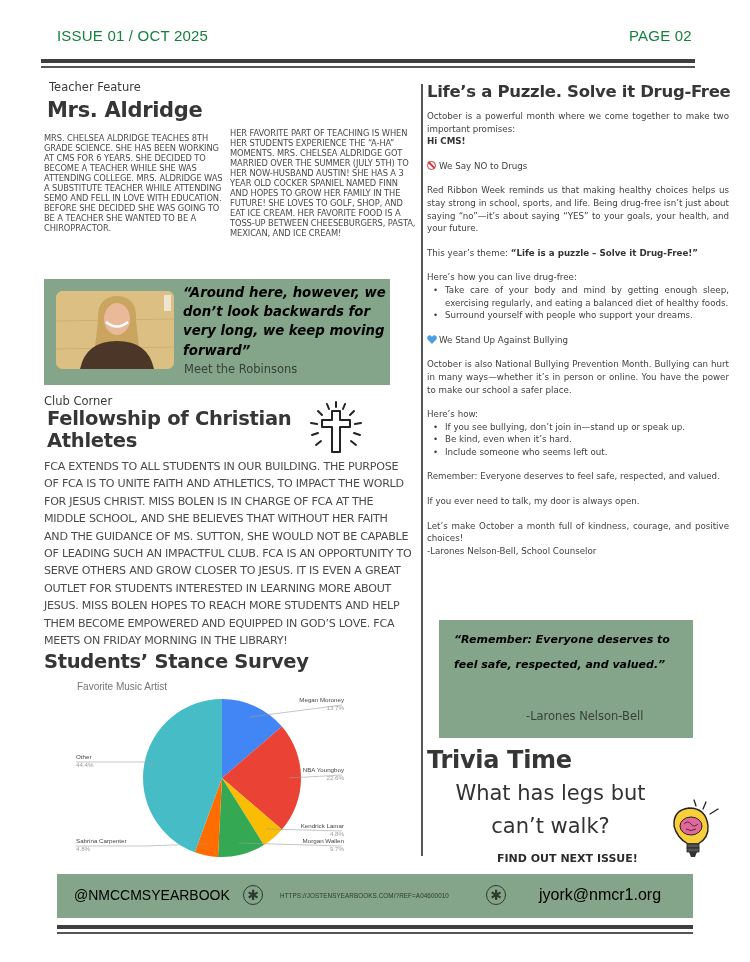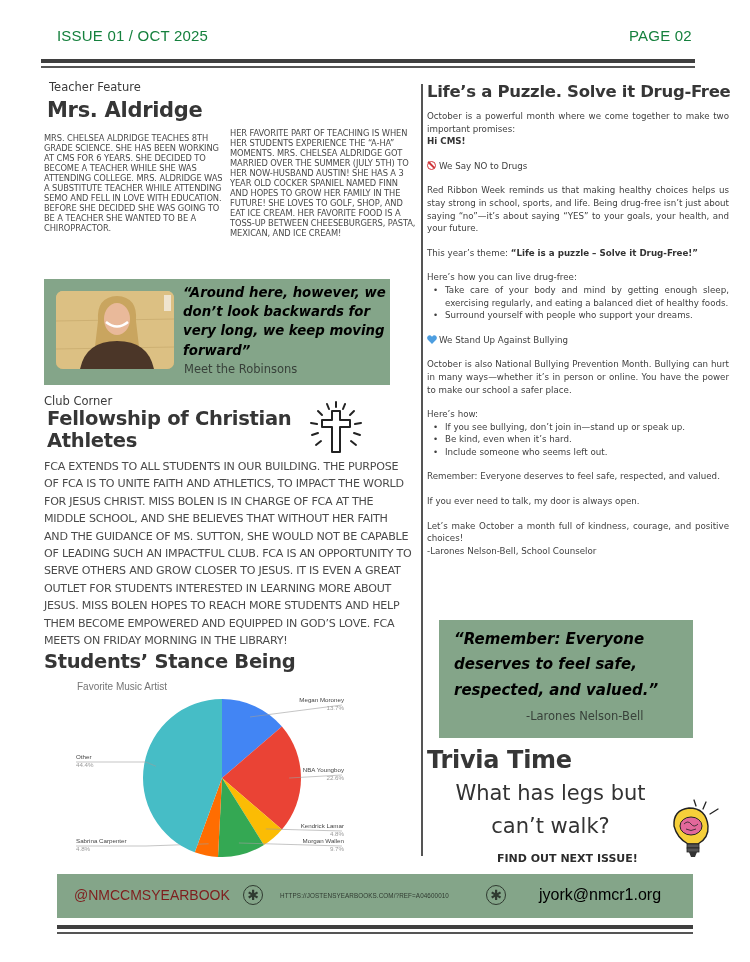--- a/index.html
+++ b/index.html
@@ -33,21 +33,21 @@
   .r-body li { position: relative; padding-left: 18px; }
   .r-body li::before { content: "\2022"; position: absolute; left: 6px; top: 0; }
   .vrule { position: absolute; left: 421px; top: 84px; width: 2px; height: 772px; background: #555; }
 
   
   .pie-label { font-family: "Liberation Sans", sans-serif; font-size: 6.2px; fill: #444; }
   .pie-pct { font-family: "Liberation Sans", sans-serif; font-size: 6.2px; fill: #9a9a9a; }
 
   
   .footer-bar { background: #84a589; }
-  .foot-handle { font-family: "Liberation Sans", sans-serif; font-size: 14px; color: #7f1d1d; }
+  .foot-handle { font-family: "Liberation Sans", sans-serif; font-size: 14px; color: #000000; }
   .foot-url { font-family: "Liberation Sans", sans-serif; font-size: 6.3px; color: #2f3a30; letter-spacing: 0.1px; }
   .foot-email { font-family: Liberation Sans, sans-serif; font-size: 16px; color: #000000; }
   .star-circle { position: absolute; width: 20px; height: 20px; border: 1.6px solid #2f3a30; border-radius: 50%;
     display: flex; align-items: center; justify-content: center; font-size: 14px; color: #2f3a30; line-height: 1; }
 </style>
 </head>
 <body>
 
 <div class="abs hdr-text" style="left:57px; top:27px;">ISSUE 01 / OCT 2025</div>
 <div class="abs hdr-text" style="left:629px; top:27px;">PAGE 02</div>
@@ -93,21 +93,21 @@
     <line x1="55" y1="25" x2="49" y2="26"></line>
     <line x1="6" y1="37" x2="12" y2="35"></line>
     <line x1="54" y1="37" x2="48" y2="35"></line>
     <line x1="10" y1="47" x2="15" y2="43"></line>
     <line x1="50" y1="47" x2="45" y2="43"></line>
   </g>
   <path d="M26 13 L34 13 L34 22 L44 22 L44 29 L34 29 L34 54 L26 54 L26 29 L16 29 L16 22 L26 22 Z" fill="#fff" stroke="#222" stroke-width="2" stroke-linejoin="round"></path>
 </svg>
 <div class="abs fca-body" style="left:44px; top:458px; width:370px;">FCA EXTENDS TO ALL STUDENTS IN OUR BUILDING. THE PURPOSE OF FCA IS TO UNITE FAITH AND ATHLETICS, TO IMPACT THE WORLD FOR JESUS CHRIST. MISS BOLEN IS IN CHARGE OF FCA AT THE MIDDLE SCHOOL, AND SHE BELIEVES THAT WITHOUT HER FAITH AND THE GUIDANCE OF MS. SUTTON, SHE WOULD NOT BE CAPABLE OF LEADING SUCH AN IMPACTFUL CLUB. FCA IS AN OPPORTUNITY TO SERVE OTHERS AND GROW CLOSER TO JESUS. IT IS EVEN A GREAT OUTLET FOR STUDENTS INTERESTED IN LEARNING MORE ABOUT JESUS. MISS BOLEN HOPES TO REACH MORE STUDENTS AND HELP THEM BECOME EMPOWERED AND EQUIPPED IN GOD’S LOVE. FCA MEETS ON FRIDAY MORNING IN THE LIBRARY!</div>
 
-<div class="abs headline" style="left:44px; top:650px; font-size:19.5px;">Students’ Stance Being</div>
+<div class="abs headline" style="left:44px; top:650px; font-size:19.5px;">Students’ Stance Survey</div>
 <div class="abs" style="left:77px; top:681px; font-family:'Liberation Sans', sans-serif; font-size:10px; color:#757575;">Favorite Music Artist</div>
 <svg id="pie" class="abs" style="left:44px; top:690px;" width="340" height="175">
     <path d="M178,88 L178,9 A79,79 0 0 1 237.91059130780903,36.50513570123057 Z" fill="#4285f4"></path>
     <polyline points="206.01717672238755,26.974101329791914 298,15 298,15" fill="none" stroke="#9e9e9e" stroke-width="0.6"></polyline>
     <text class="pie-label" x="300" y="12" text-anchor="end">Megan Moroney</text>
     <text class="pie-pct" x="300" y="20" text-anchor="end">13.7%</text>
     <path d="M178,88 L237.91059130780903,36.50513570123057 A79,79 0 0 1 237.91059130780903,139.49486429876941 Z" fill="#ea4335"></path>
     <polyline points="245.14999999999998,88 298,85 298,85" fill="none" stroke="#9e9e9e" stroke-width="0.6"></polyline>
     <text class="pie-label" x="300" y="82" text-anchor="end">NBA Youngboy</text>
     <text class="pie-pct" x="300" y="90" text-anchor="end">22.6%</text>
@@ -170,21 +170,21 @@
   <div style="height:12px;"></div>
   <div>Remember: Everyone deserves to feel safe, respected, and valued.</div>
   <div style="height:12px;"></div>
   <div>If you ever need to talk, my door is always open.</div>
   <div style="height:12px;"></div>
   <div>Let’s make October a month full of kindness, courage, and positive choices!</div>
   <div style="text-align:left;">-Larones Nelson-Bell, School Counselor</div>
 </div>
 
 <div class="abs green-box" style="left:439px; top:620px; width:254px; height:118px;">
-  <div class="abs quote-italic" style="left:15px; top:7px; width:236px; font-size:15px; line-height:25.3px;">“Remember: Everyone deserves to feel safe, respected, and valued.”</div>
+  <div class="abs quote-italic" style="left:15px; top:7px; width:236px; font-size:11px; line-height:25.3px;">“Remember: Everyone deserves to feel safe, respected, and valued.”</div>
   <div class="abs" style="left:87px; top:89px; font-size:11.5px; color:#38413a;">-Larones Nelson-Bell</div>
 </div>
 
 <div class="abs headline" style="left:427px; top:746px; font-size:24px;text-align:right;">Trivia Time</div>
 <div class="abs" style="left:428px; top:777px; width:245px; text-align:center; font-size:21px; line-height:33px; color:#333;">
   <div>What has legs but</div>
   <div>can’t walk?</div>
 </div>
 <div class="abs" style="left:497px; top:852px; font-size:11px; font-weight:bold; color:#2c2c2c;">FIND OUT NEXT ISSUE!</div>
 <svg class="abs" style="left:664px; top:796px;" width="60" height="70" viewBox="0 0 60 70">

